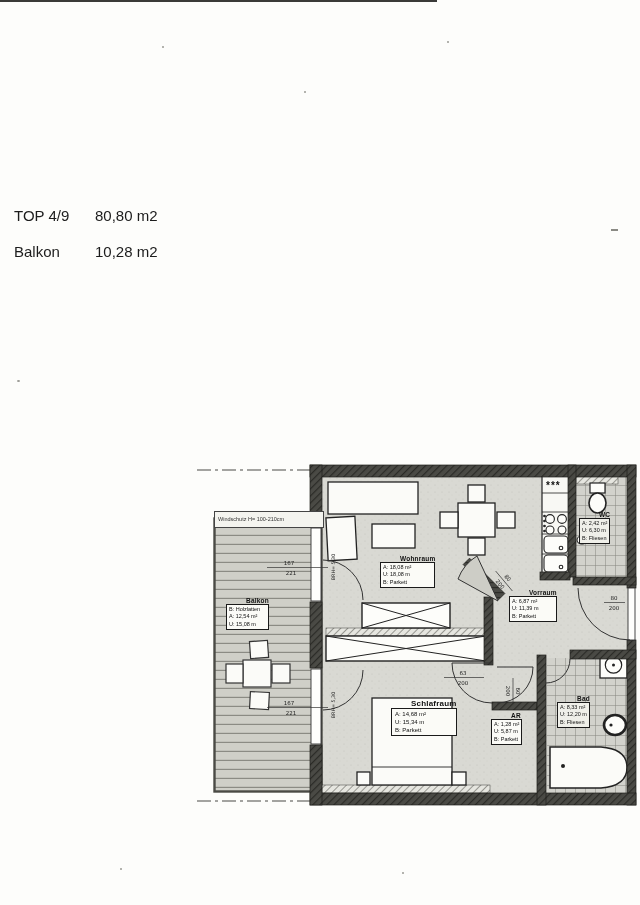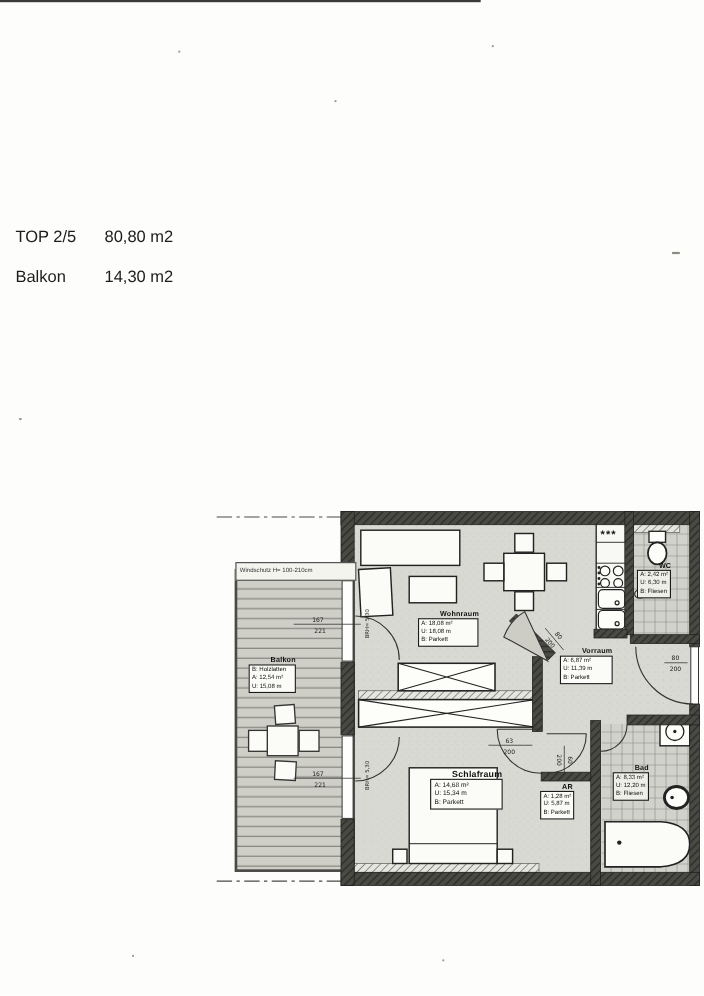--- a/index.html
+++ b/index.html
@@ -36,26 +36,26 @@
   <div class="speck" style="left:447px;top:41px;"></div>
   <div class="speck" style="left:304px;top:91px;"></div>
   <div class="speck" style="left:17px;top:380px;width:3px;"></div>
   <div class="artifact" style="left:611px;top:229px;width:7px;height:2px;background:#8a8a84;"></div>
   <div class="speck" style="left:627px;top:526px;"></div>
   <div class="speck" style="left:120px;top:868px;"></div>
   <div class="speck" style="left:402px;top:872px;"></div>
 
   <div class="header">
     <div class="hrow">
-      <span class="lab">TOP 2/5</span>
+      <span class="lab">TOP 4/9</span>
       <span class="val">80,80 m2</span>
     </div>
     <div class="hrow">
       <span class="lab">Balkon</span>
-      <span class="val">14,30 m2</span>
+      <span class="val">10,28 m2</span>
     </div>
   </div>
 
   <div class="plan">
     <svg width="445" height="360" viewBox="0 0 445 360">
       <defs>
         <pattern id="floorTex" width="7" height="7" patternUnits="userSpaceOnUse">
           <rect width="7" height="7" fill="#d9d9d3"></rect>
           <circle cx="2" cy="2" r="0.5" fill="#c0c0b9"></circle>
           <circle cx="5" cy="5" r="0.4" fill="#c8c8c1"></circle>

